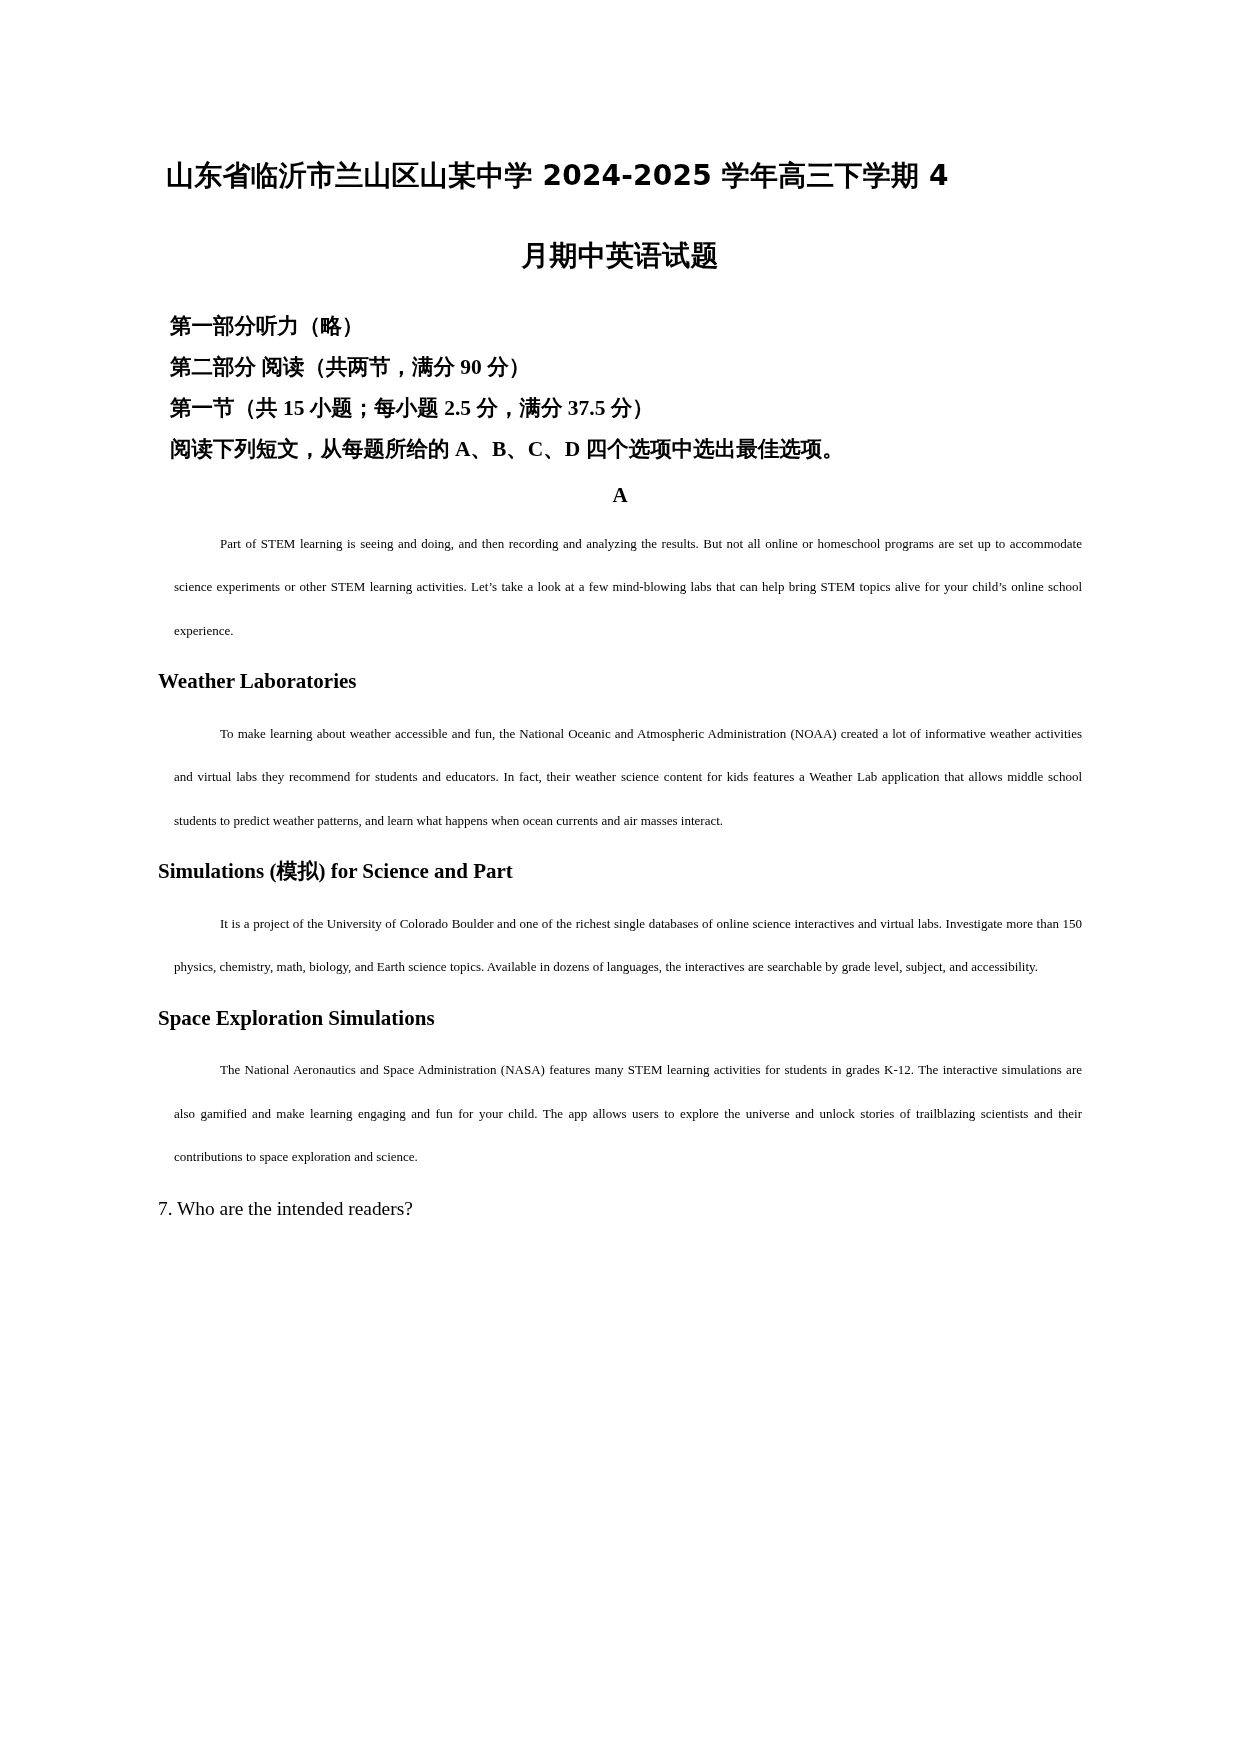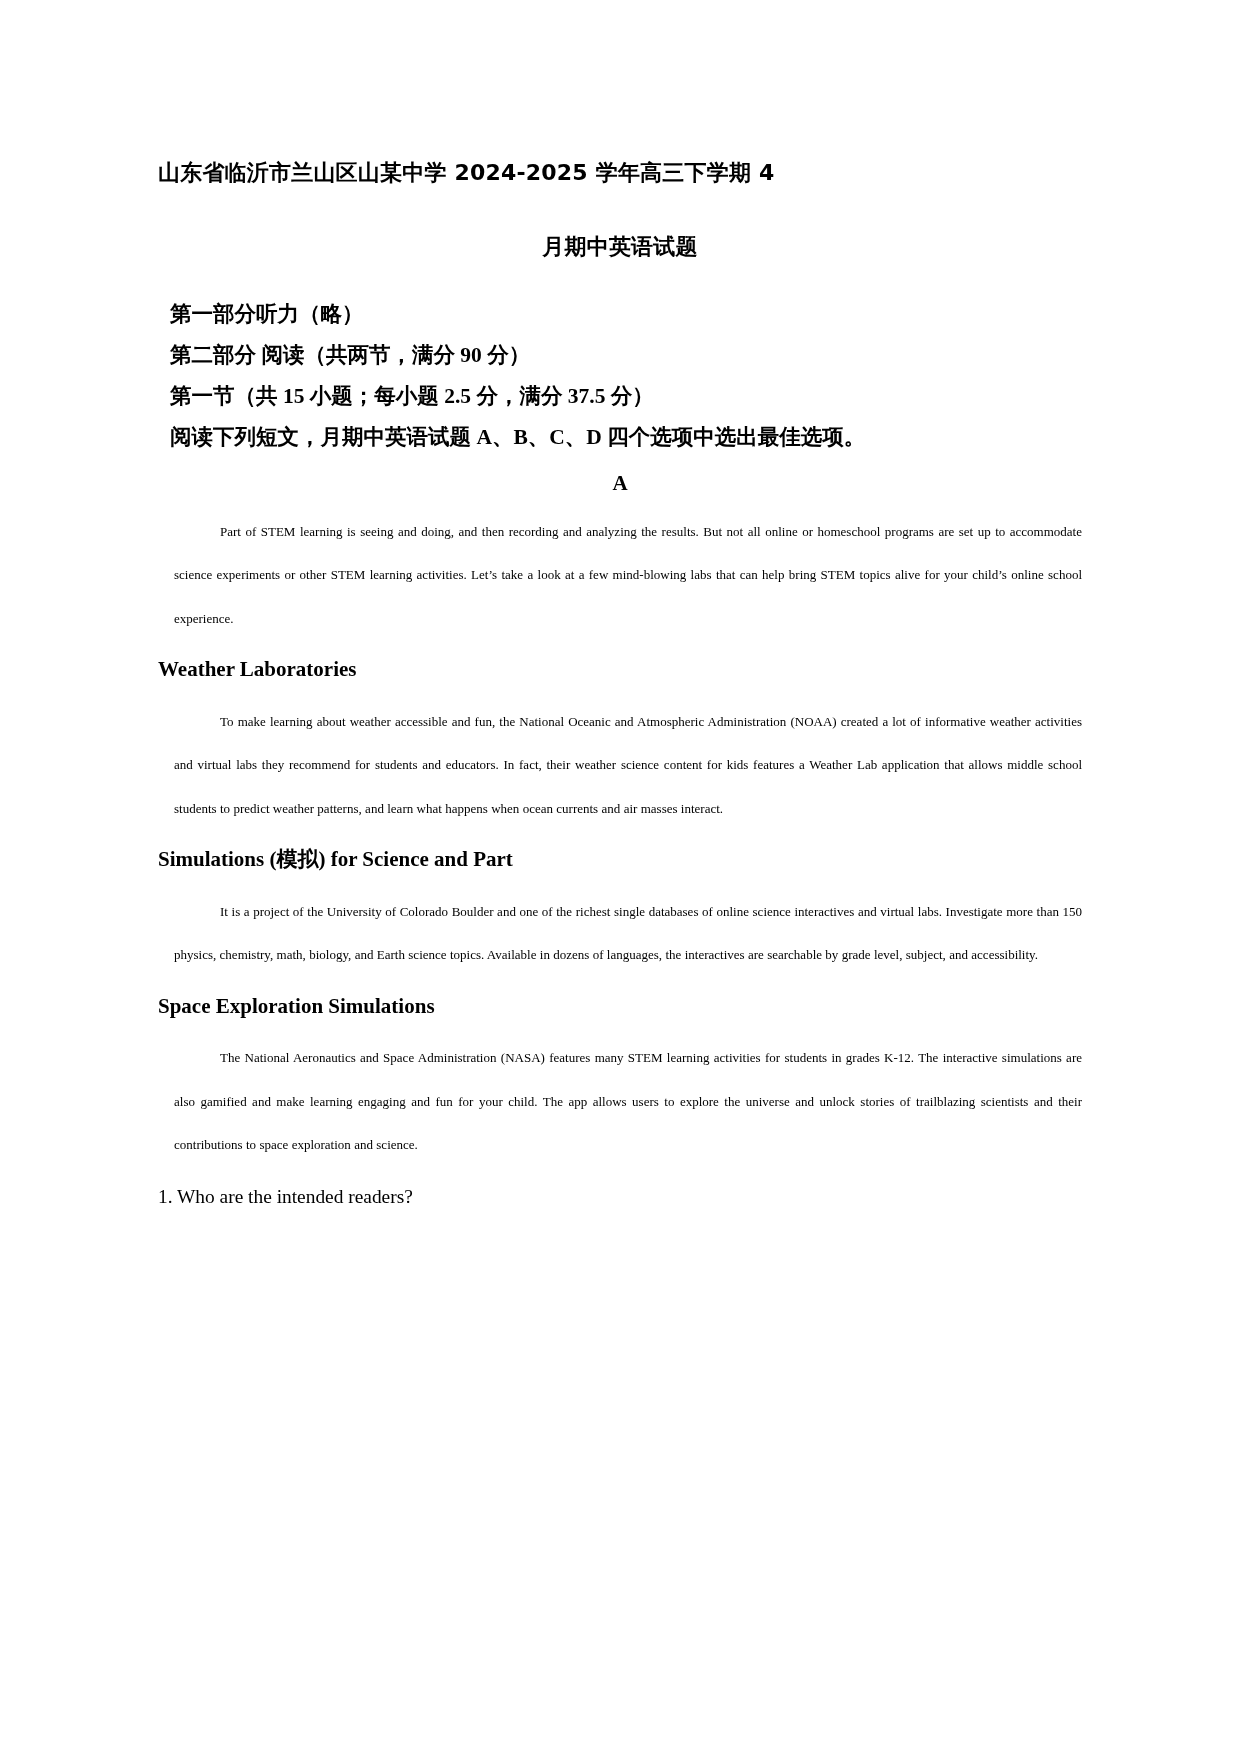--- a/index.html
+++ b/index.html
@@ -29,24 +29,24 @@
 
   .content {
     width: 924px;
   }
 
   
   .doc-title {
     text-align: center;
     font-family: "DejaVu Sans", "Liberation Sans", sans-serif;
     font-weight: 700;
-    font-size: 22px;
+    font-size: 28px;
     line-height: 1.0;
     letter-spacing: 0.2px;
-    margin: 0;
+    margin: 8px;
   }
   .doc-title .t-line1 {
     display: block;
     text-align: left;
     margin-top: 44px;
     white-space: nowrap;
   }
   .doc-title .t-line2 {
     display: block;
     margin-top: 52px;
@@ -121,32 +121,32 @@
 
     <h1 class="doc-title">
       <span class="t-line1">山东省临沂市兰山区山某中学 2024-2025 学年高三下学期 4</span>
       <span class="t-line2">月期中英语试题</span>
     </h1>
 
     <div class="cn-block">
       <p class="cn-line">第一部分听力（略）</p>
       <p class="cn-line">第二部分 阅读（共两节，满分 90 分）</p>
       <p class="cn-line">第一节（共 15 小题；每小题 2.5 分，满分 37.5 分）</p>
-      <p class="cn-line">阅读下列短文，月期中英语试题 A、B、C、D 四个选项中选出最佳选项。</p>
+      <p class="cn-line">阅读下列短文，从每题所给的 A、B、C、D 四个选项中选出最佳选项。</p>
     </div>
 
     <p class="passage-letter">A</p>
 
     <p class="body-para">Part of STEM learning is seeing and doing, and then recording and analyzing the results. But not all online or homeschool programs are set up to accommodate science experiments or other STEM learning activities. Let’s take a look at a few mind-blowing labs that can help bring STEM topics alive for your child’s online school experience.</p>
 
     <p class="sub-head">Weather Laboratories</p>
     <p class="body-para tight">To make learning about weather accessible and fun, the National Oceanic and Atmospheric Administration (NOAA) created a lot of informative weather activities and virtual labs they recommend for students and educators. In fact, their weather science content for kids features a Weather Lab application that allows middle school students to predict weather patterns, and learn what happens when ocean currents and air masses interact.</p>
 
     <p class="sub-head">Simulations (模拟) for Science and Part</p>
     <p class="body-para tight">It is a project of the University of Colorado Boulder and one of the richest single databases of online science interactives and virtual labs. Investigate more than 150 physics, chemistry, math, biology, and Earth science topics. Available in dozens of languages, the interactives are searchable by grade level, subject, and accessibility.</p>
 
     <p class="sub-head">Space Exploration Simulations</p>
     <p class="body-para tight">The National Aeronautics and Space Administration (NASA) features many STEM learning activities for students in grades K-12. The interactive simulations are also gamified and make learning engaging and fun for your child. The app allows users to explore the universe and unlock stories of trailblazing scientists and their contributions to space exploration and science.</p>
 
-    <p class="question-line">1. Who are the intended readers?</p>
+    <p class="question-line">7. Who are the intended readers?</p>
 
   </div>
 </div>
 
 </body></html>

